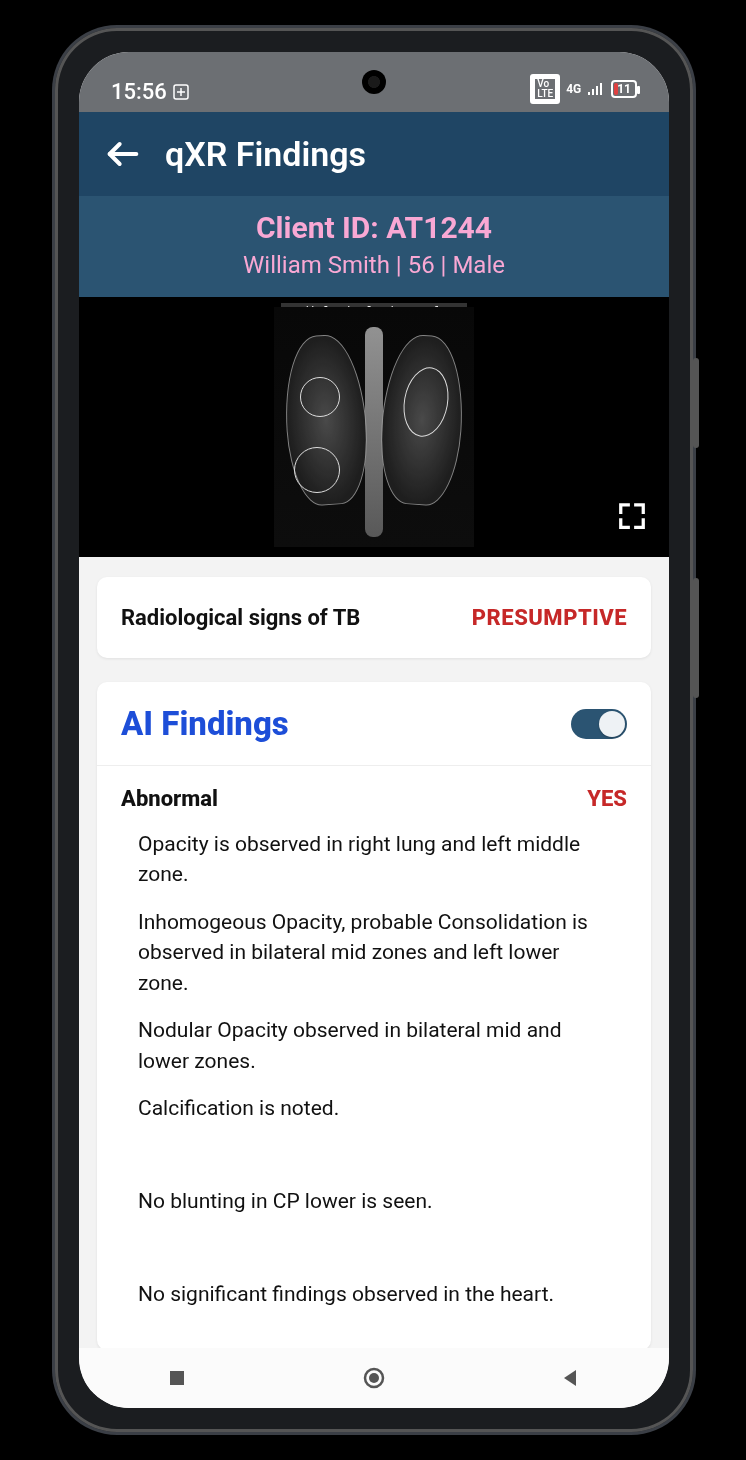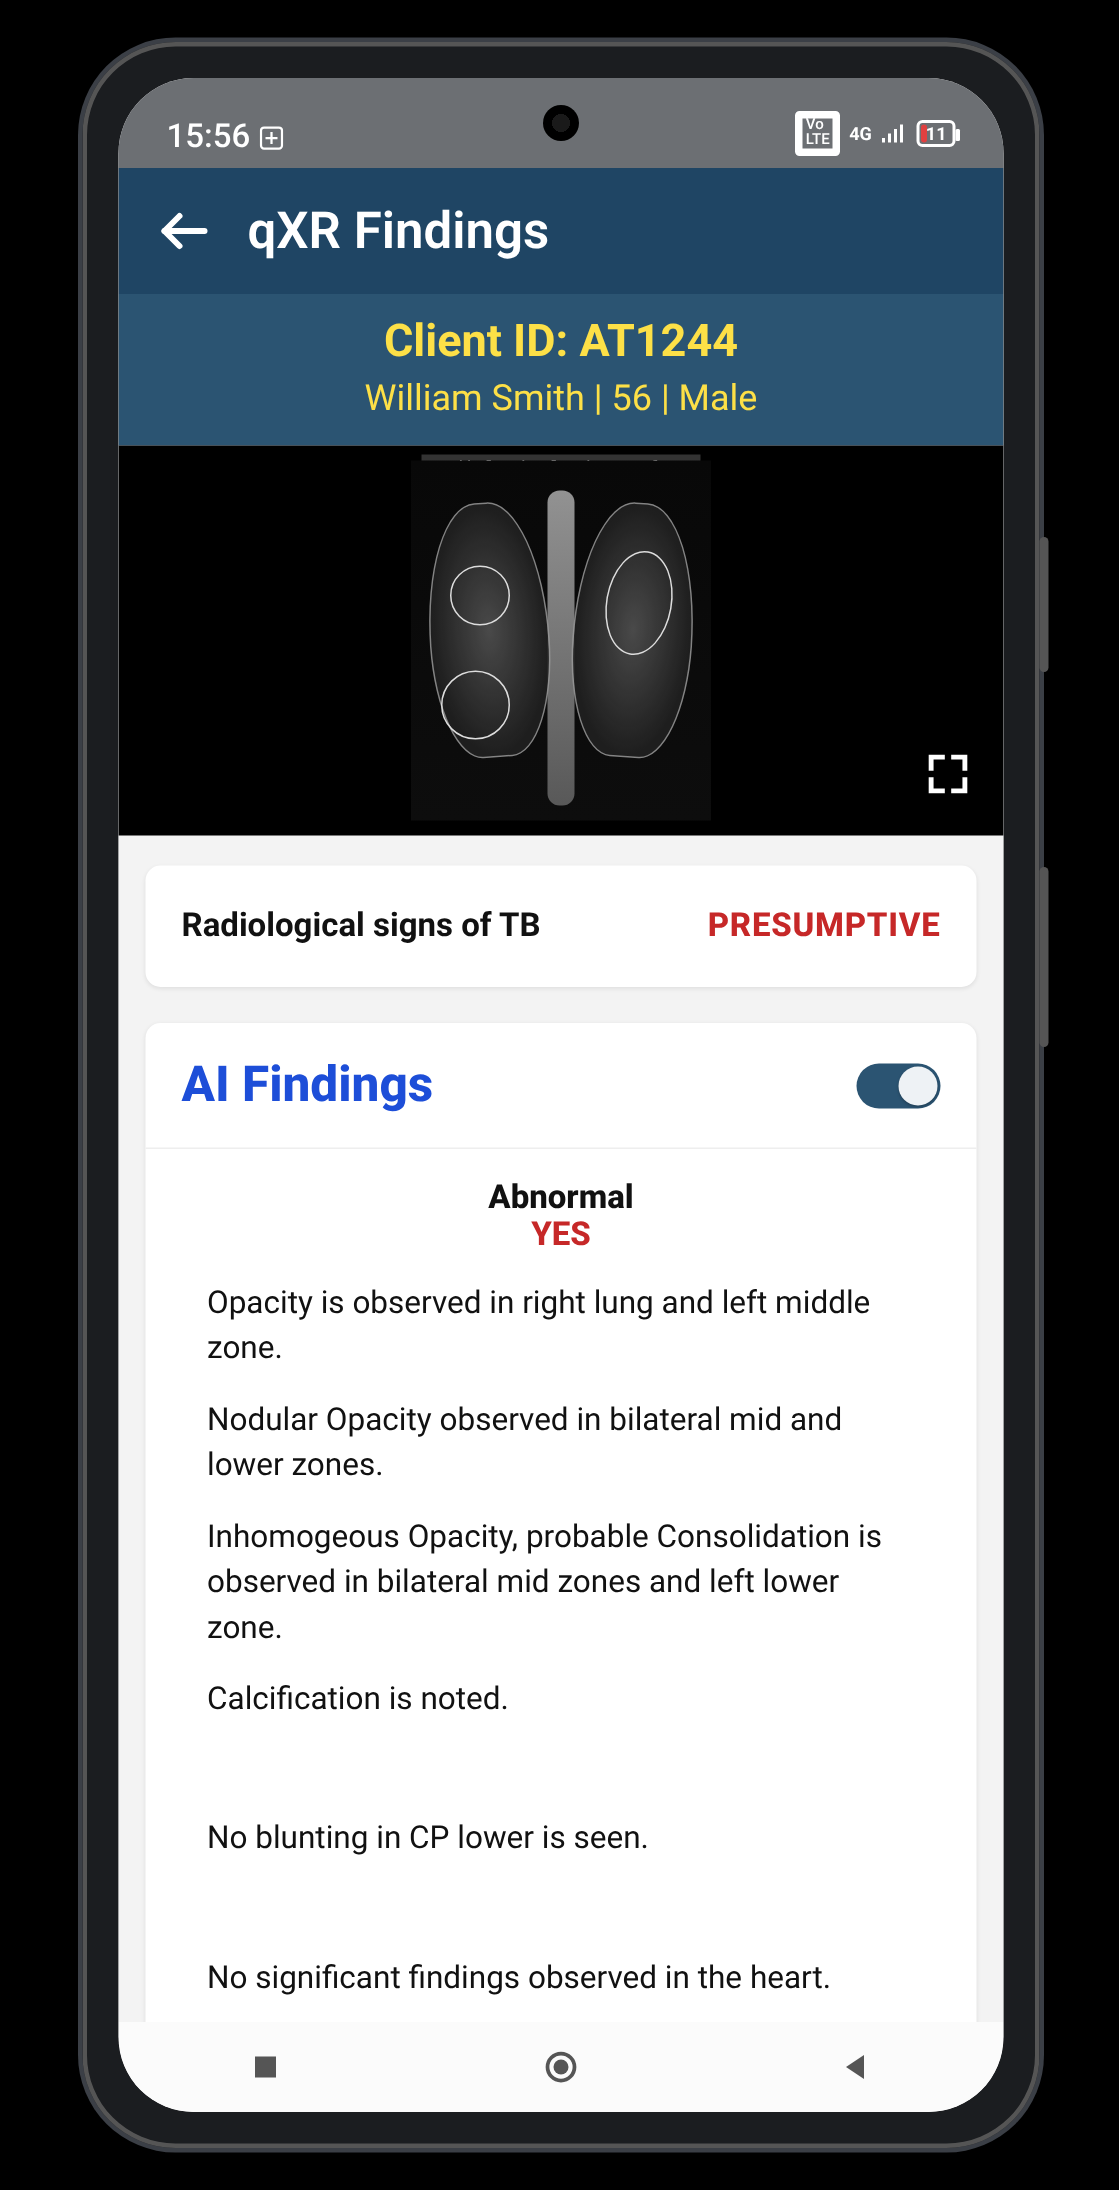--- a/index.html
+++ b/index.html
@@ -44,21 +44,21 @@
   .batt-txt{position:relative;z-index:1;}
   .volte{font-size:10px;border:5px solid #ffffff;border-radius:3px;padding:0 2px;line-height:10px;}
   .sig4g{font-size:12px;font-weight:700;}
 
   
   .app-header{background:var(--brand-dark);color:#fff;padding:22px 24px;display:flex;align-items:center;gap:22px;}
   .back-icon svg{display:block;}
   .app-title{font-size:34px;font-weight:600;}
 
   
-  .client-banner{background:var(--brand);color:#fde047;text-align:center;padding:14px 10px 18px;}
+  .client-banner{background:var(--brand);color:#f9a8d4;text-align:center;padding:14px 10px 18px;}
   .client-id{font-size:30px;font-weight:700;}
   .client-meta{font-size:24px;margin-top:6px;}
 
   
   .xray{background:#000;height:260px;position:relative;display:flex;justify-content:center;align-items:center;}
   .xray-label{position:absolute;top:6px;font-size:12px;color:#eee;background:#333;padding:2px 6px;font-family:monospace;}
   .expand-icon{position:absolute;right:22px;bottom:22px;color:#fff;}
   .xray-img{width:200px;height:240px;position:relative;background:linear-gradient(#080808,#0d0d0d);}
   .lung{position:absolute;width:80px;height:170px;border:1px solid #999;border-radius:45% 45% 38% 38%/55% 55% 45% 45%;background:radial-gradient(#555 0%,#222 70%);opacity:.85;}
   .lung.l{left:12px;top:28px;transform:rotate(-4deg);}
@@ -75,21 +75,21 @@
   .card.status-card{padding:28px 24px;display:flex;justify-content:space-between;align-items:center;}
   .status-label{font-size:22px;font-weight:700;color:#111;}
   .status-val{font-size:22px;font-weight:800;color:var(--red);letter-spacing:.5px;}
 
   .findings-card{padding:0;}
   .card-header{display:flex;justify-content:space-between;align-items:center;padding:22px 24px;border-bottom:1px solid #eee;}
   .card-title{font-size:33px;font-weight:800;color:#1d4ed8;}
   .toggle{width:56px;height:30px;background:var(--brand);border-radius:16px;position:relative;}
   .toggle .knob{position:absolute;right:2px;top:2px;width:26px;height:26px;background:#eef2f5;border-radius:50%;box-shadow:0 1px 2px rgba(0,0,0,.25);}
   .card-body{padding:20px 24px 24px;}
-  .abn-row{display:flex;justify-content:space-between;align-items:center;margin-bottom:18px;flex-direction:column;}
+  .abn-row{display:flex;justify-content:space-between;align-items:center;margin-bottom:18px;}
   .abn-label{font-size:22px;font-weight:800;color:#111;}
   .abn-val{font-size:22px;font-weight:800;color:var(--red);}
   .findings-text{font-size:21px;line-height:1.45;color:#111;}
   .findings-text p{margin:17px;}
   .findings-text .gap{height:1.35em;}
 
   
   .navbar{height:60px;background:#fbfbfb;display:flex;justify-content:space-around;align-items:center;border-bottom-left-radius:50px;border-bottom-right-radius:50px;}
   .nav-btn svg{display:block;}
 </style>
@@ -173,22 +173,22 @@
               <div class="knob"></div>
             </div>
           </div>
           <div class="card-body">
             <div class="abn-row">
               <span class="abn-label">Abnormal</span>
               <span class="abn-val">YES</span>
             </div>
             <div class="findings-text" id="findings-text">
                 <p>Opacity is observed in right lung and left middle zone.</p>
+                <p>Inhomogeous Opacity, probable Consolidation is observed in bilateral mid zones and left lower zone.</p>
                 <p>Nodular Opacity observed in bilateral mid and lower zones.</p>
-                <p>Inhomogeous Opacity, probable Consolidation is observed in bilateral mid zones and left lower zone.</p>
                 <p>Calcification is noted.</p>
                 <div class="gap"></div>
                 <p>No blunting in CP lower is seen.</p>
                 <div class="gap"></div>
                 <p>No significant findings observed in the heart.</p>
               </div>
           </div>
         </div>
       </div>
 

